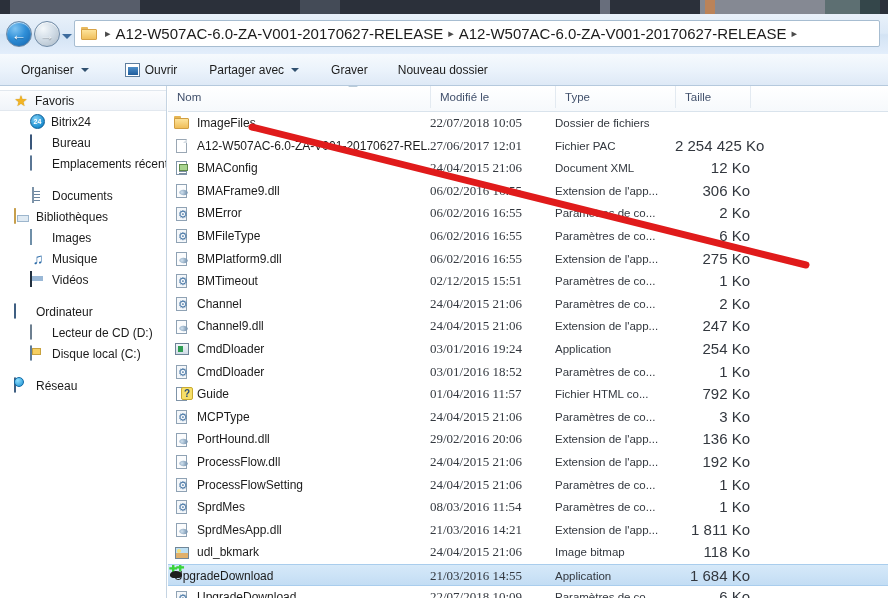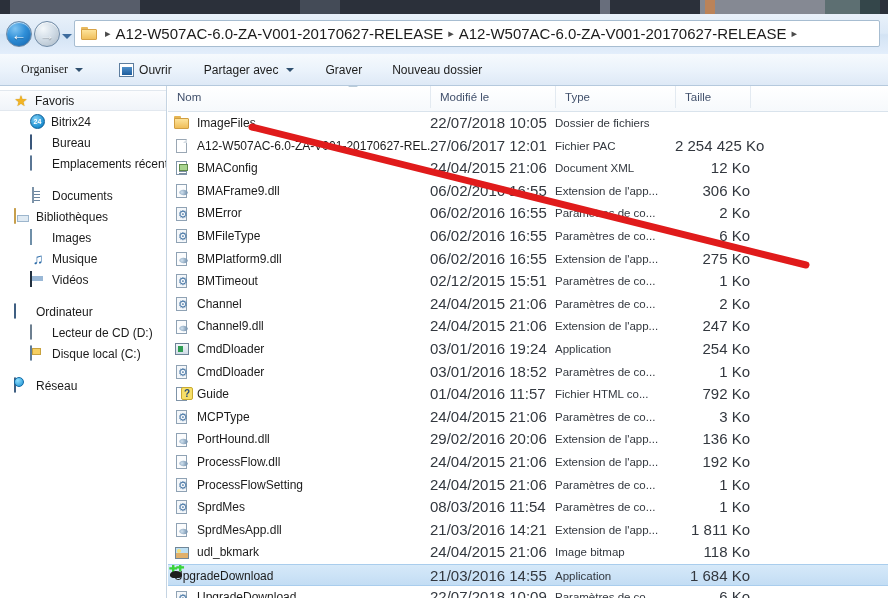--- a/index.html
+++ b/index.html
@@ -200,21 +200,21 @@
   .row.selected {
     background: linear-gradient(to bottom, #d6e9f9, #c3ddf4);
     border-top: 1px solid #a9cded; border-bottom: 1px solid #a9cded;
   }
   .c-name {
     position: absolute; left: 0; top: 0; width: 262px;
     display: flex; align-items: center; gap: 7px; padding-left: 6px;
     font-size: 12px; color: #1b1b1b; white-space: nowrap; overflow: hidden;
   }
   .c-date { position: absolute; left: 262px; top: 0; width: 125px;
-    font-size: 15px; color: #33383f; white-space: nowrap; }
+    font-size: 13px; color: #33383f; white-space: nowrap; font-family: Liberation Serif, serif; }
   .c-type { position: absolute; left: 387px; top: 0; width: 120px;
     font-size: 11.5px; color: #33383f; white-space: nowrap; overflow: hidden; }
   .c-size { position: absolute; left: 507px; top: 0; width: 75px;
     font-size: 15px; color: #33383f; text-align: right; white-space: nowrap; }
 
   
   .fi { width: 16px; height: 16px; position: relative; flex: 0 0 auto; }
   .fi-folder .t { position:absolute; left:0; top:1px; width:7px; height:3px;
     background:#e6b552; border-radius:1px 1px 0 0; }
   .fi-folder .b { position:absolute; left:0; top:3px; width:15px; height:11px;
@@ -296,21 +296,21 @@
       </div>
       <span class="sep">▸</span>
       <span class="crumb">A12-W507AC-6.0-ZA-V001-20170627-RELEASE</span>
       <span class="sep">▸</span>
       <span class="crumb">A12-W507AC-6.0-ZA-V001-20170627-RELEASE</span>
       <span class="sep">▸</span>
     </div>
   </div>
 
   <div class="cmdrow">
-    <div class="cmdbtn" style="margin-left:12px;font-family:Liberation Serif, serif;">
+    <div class="cmdbtn" style="margin-left:12px;">
       <span>Organiser</span>
       <span class="caret"></span>
     </div>
     <div class="cmdbtn" style="margin-left:18px;">
       <span class="open-icon"></span>
       <span>Ouvrir</span>
     </div>
     <div class="cmdbtn" style="margin-left:14px;">
       <span>Partager avec</span>
       <span class="caret"></span>

